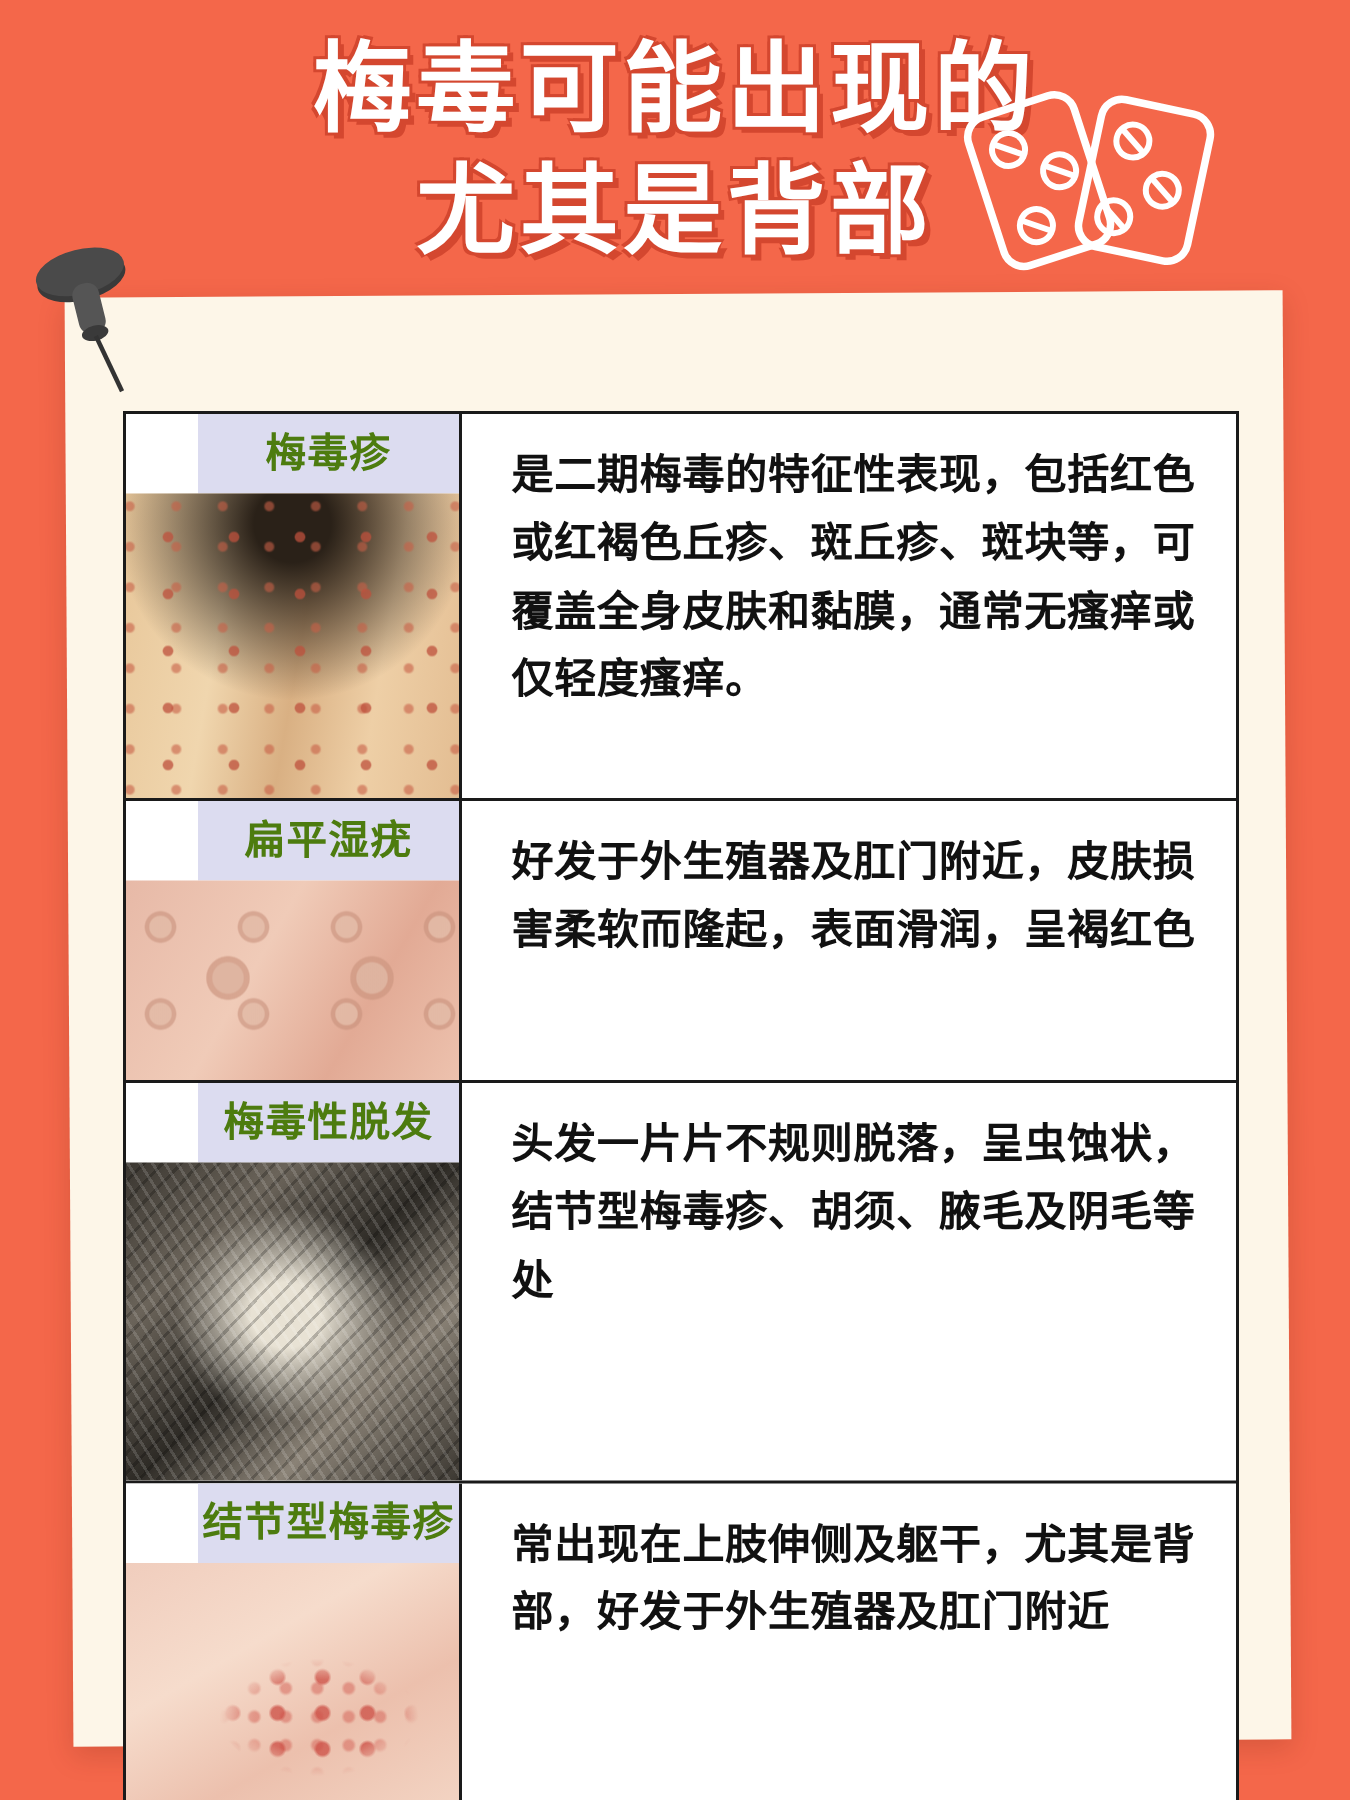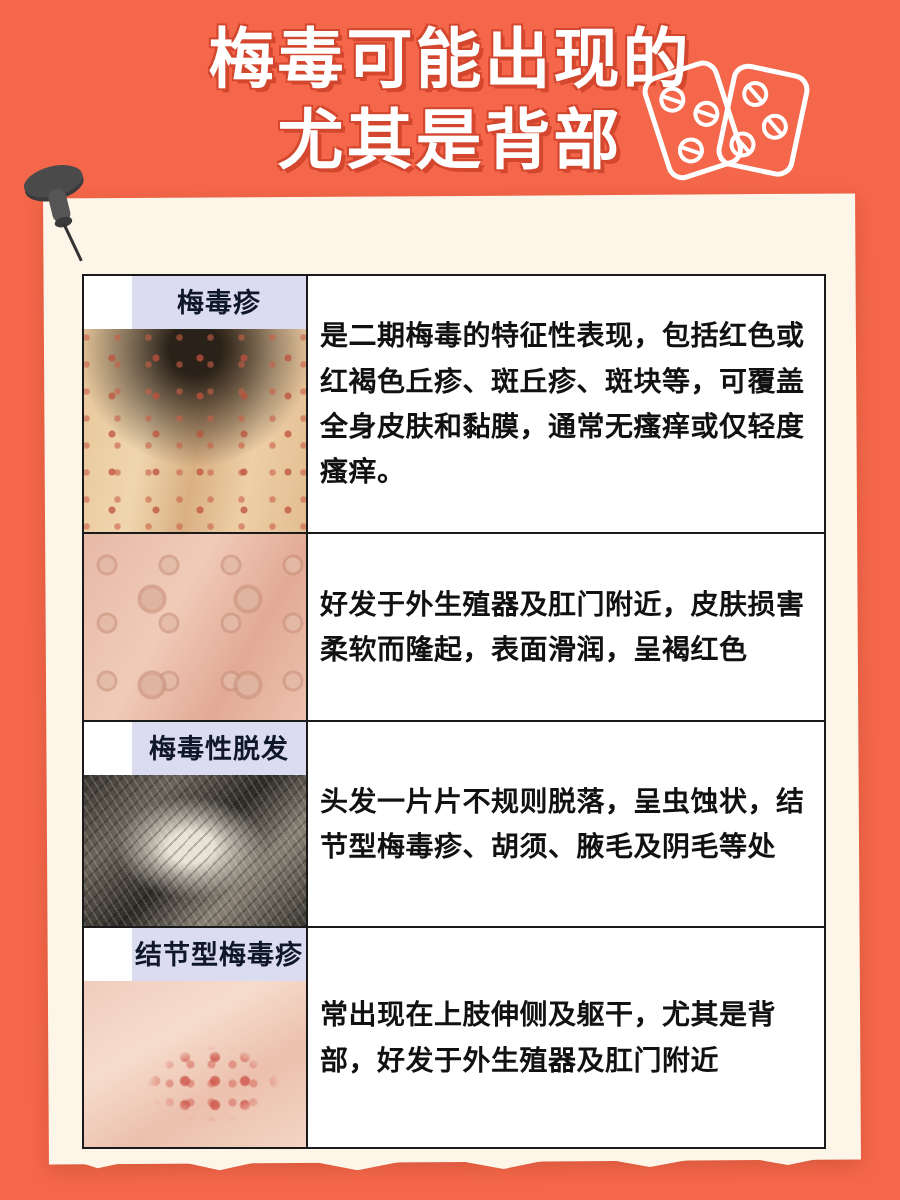--- a/index.html
+++ b/index.html
@@ -101,56 +101,56 @@
     width: 224px;
     flex: 0 0 224px;
     border-right: 2px solid #1a1a1a;
     box-sizing: border-box;
     display: flex;
     flex-direction: column;
     background: #ffffff;
   }
   .label {
     background: #dcdcf0;
-    color: #0f172a;
+    color: #4d7c0f;
     font-weight: 700;
     font-size: 27px;
     line-height: 1.2;
     text-align: center;
     padding: 11px 2px 10px;
     letter-spacing: 1px;
     font-family: "DejaVu Sans", "Liberation Sans", sans-serif;
     white-space: nowrap;
     margin-left: 48px;
   }
   .photo {
     flex: 1 1 auto;
     min-height: 0;
     position: relative;
     overflow: hidden;
   }
   .cell-right {
     flex: 1 1 auto;
-    padding: 18px 16px 18px 12px;
+    padding: 18px 16px 18px 33px;
     box-sizing: border-box;
     display: flex;
-    align-items: center;
+    align-items: flex-start;
   }
   .desc {
     font-size: 28px;
     line-height: 1.62;
     color: #111111;
     font-weight: 700;
     letter-spacing: 0.5px;
     font-family: "DejaVu Sans", "Liberation Sans", sans-serif;
   }
 
   .row-1 { height: 258px; }
   .row-2 { height: 188px; }
-  .row-3 { height: 206px; }
+  .row-3 { height: 267px; }
   .row-4 { height: 221px; }
 
   
   .ph1 {
     background:
       radial-gradient(circle at 50% 10%, #2a2118 0 12%, rgba(42,33,24,0) 55%),
       linear-gradient(100deg, #e8c79a 0%, #f0d6ae 30%, #d9b083 52%, #eecfa6 74%, #e3bd92 100%);
   }
   .ph1::after {
     content: "";
@@ -252,20 +252,21 @@
       <div class="label">梅毒疹</div>
       <div class="photo ph1"></div>
     </div>
     <div class="cell-right">
       <div class="desc">是二期梅毒的特征性表现，包括红色或红褐色丘疹、斑丘疹、斑块等，可覆盖全身皮肤和黏膜，通常无瘙痒或仅轻度瘙痒。</div>
     </div>
   </div>
 
   <div class="row row-2">
     <div class="cell-left">
+      <div class="label">扁平湿疣</div>
       <div class="photo ph2"></div>
     </div>
     <div class="cell-right">
       <div class="desc">好发于外生殖器及肛门附近，皮肤损害柔软而隆起，表面滑润，呈褐红色</div>
     </div>
   </div>
 
   <div class="row row-3">
     <div class="cell-left">
       <div class="label">梅毒性脱发</div>

